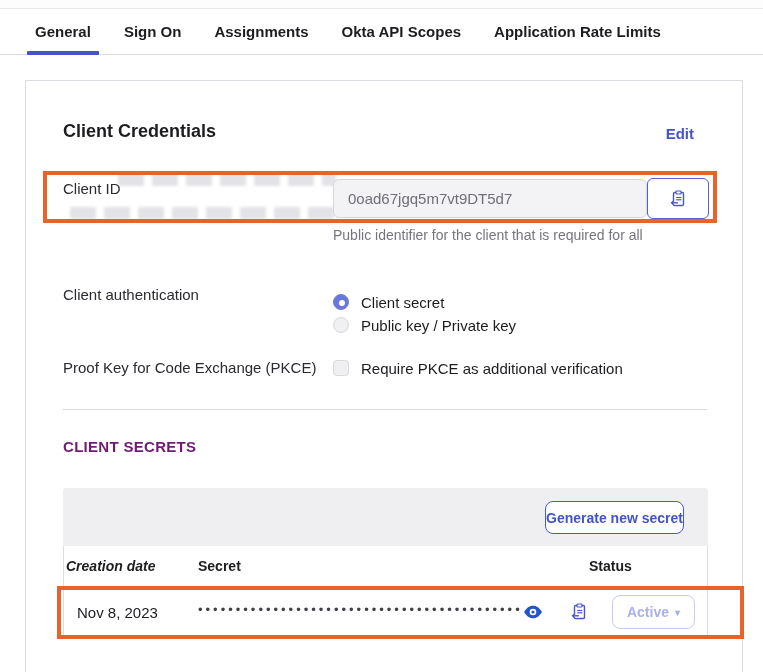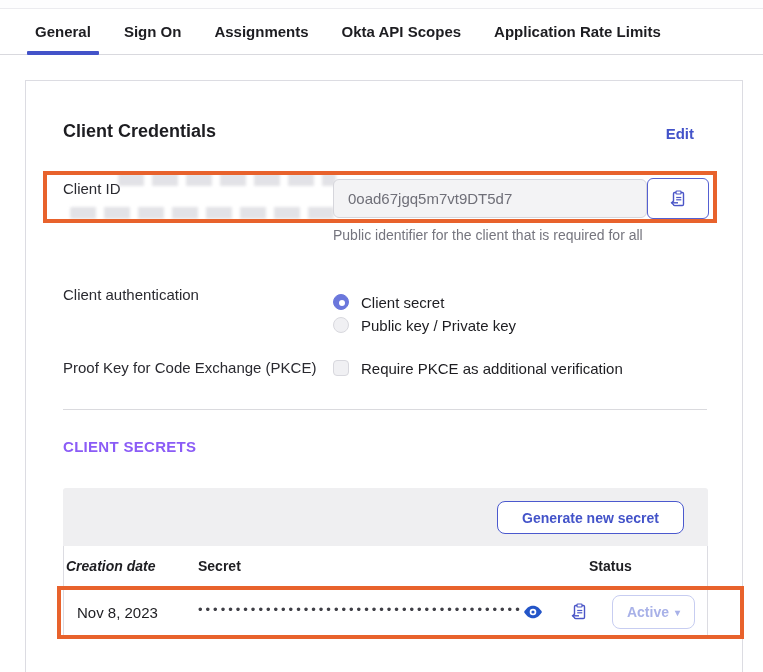--- a/index.html
+++ b/index.html
@@ -101,30 +101,30 @@
     background: #f0f0f3; border: 1px solid #d8d8de; flex: none; cursor: pointer;
   }
   .choice-label { font-size: 15px; color: #1d1d21; }
 
   .divider {
     position: absolute; left: 37px; top: 328px; width: 644px; height: 1px;
     background: #dadade;
   }
   .secrets-heading {
     position: absolute; left: 37px; top: 357px;
-    font-size: 15px; font-weight: 700; letter-spacing: .3px; color: #8b5cf6;
+    font-size: 15px; font-weight: 700; letter-spacing: .3px; color: #701a75;
   }
   
   .secrets-table { position: absolute; left: 37px; top: 407px; width: 645px; }
   .table-toolbar {
     position: relative; height: 58px; background: #efeff1;
     border-radius: 3px 3px 0 0;
   }
   .generate-btn {
-    position: absolute; right: 24px; top: 13px; height: 33px; padding: 0 24px;
+    position: absolute; right: 24px; top: 13px; height: 33px; padding: 0 0;
     background: #fff; border: 1px solid #4b59ce; border-radius: 8px;
     color: #4353c9; font-weight: 700; font-size: 14px;
     font-family: "Liberation Sans", sans-serif; cursor: pointer;
   }
   .thead {
     position: relative; height: 40px; background: #fff;
     border-left: 1px solid #dcdce2; border-right: 1px solid #dcdce2;
     font-size: 14px; font-weight: 600; color: #1d1d21;
   }
   .th { position: absolute; top: 12px; }

